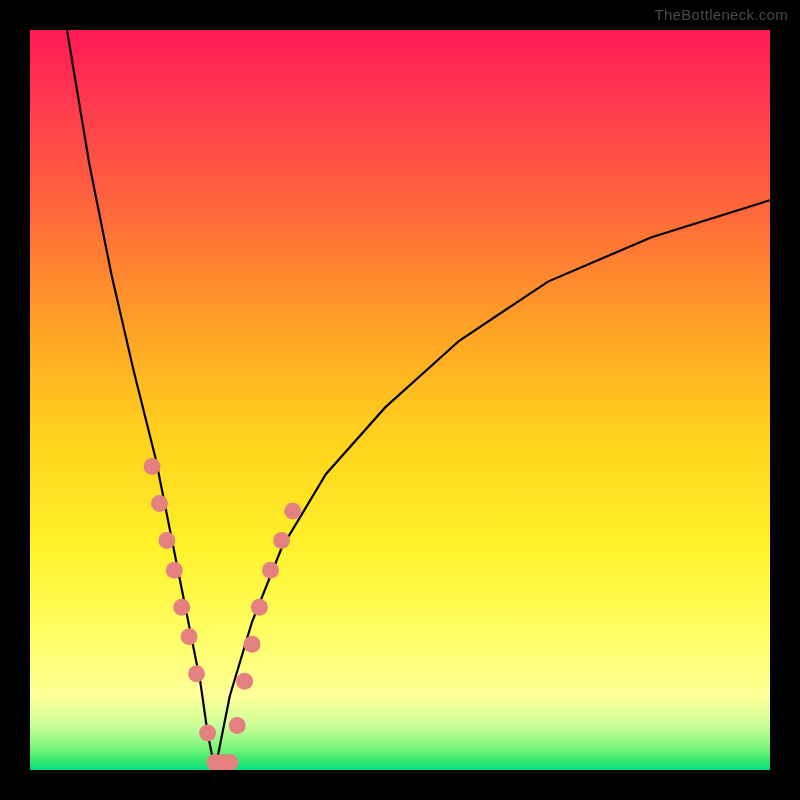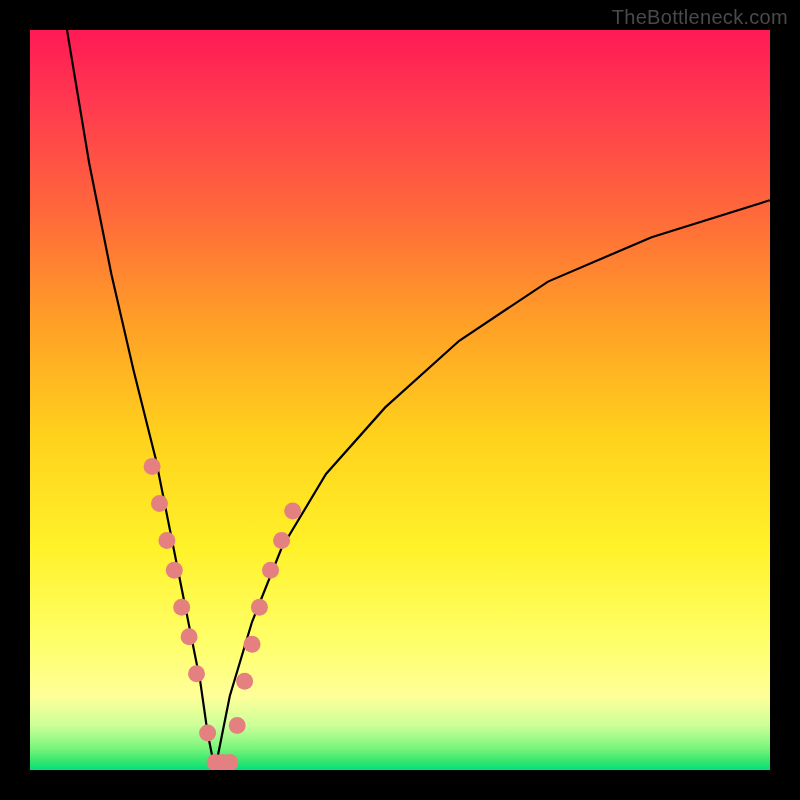--- a/index.html
+++ b/index.html
@@ -42,21 +42,21 @@
       #ccff99 94%,
       #7cf57c 97%,
       #2de56e 99%,
       #00e080 100%
     );
   }
   .watermark {
     position: absolute;
     top: 6px;
     right: 12px;
-    font-size: 20px;
+    font-size: 15px;
     font-weight: 500;
     color: #4a4a4a;
     letter-spacing: 0.3px;
   }
   svg.curve-layer {
     position: absolute;
     left: 0; top: 0;
     width: 740px;
     height: 740px;
   }

